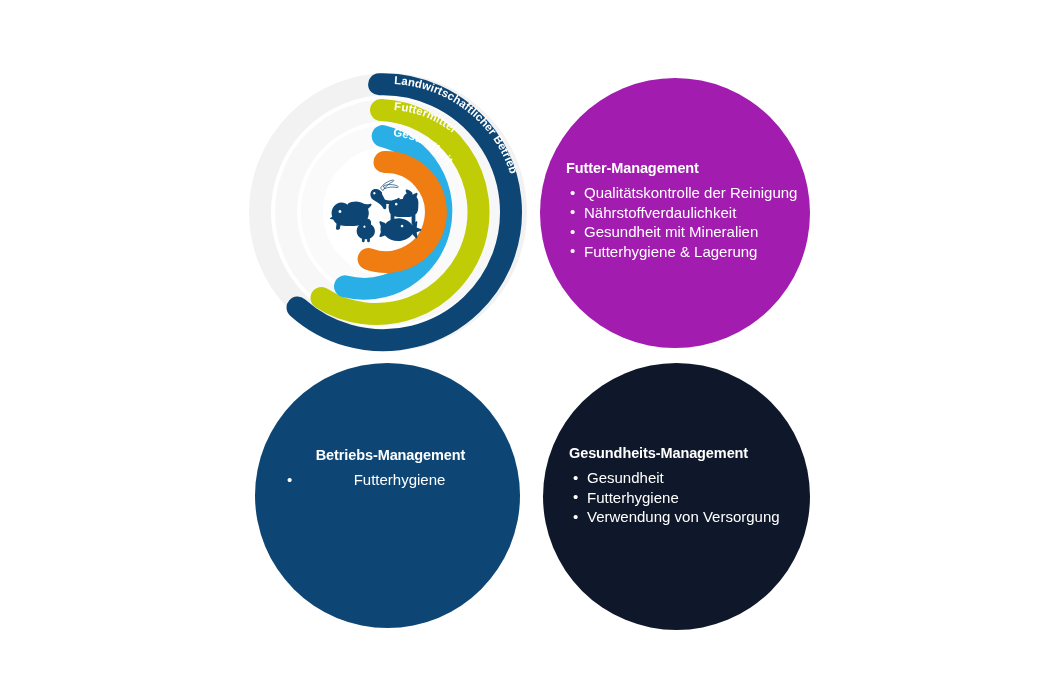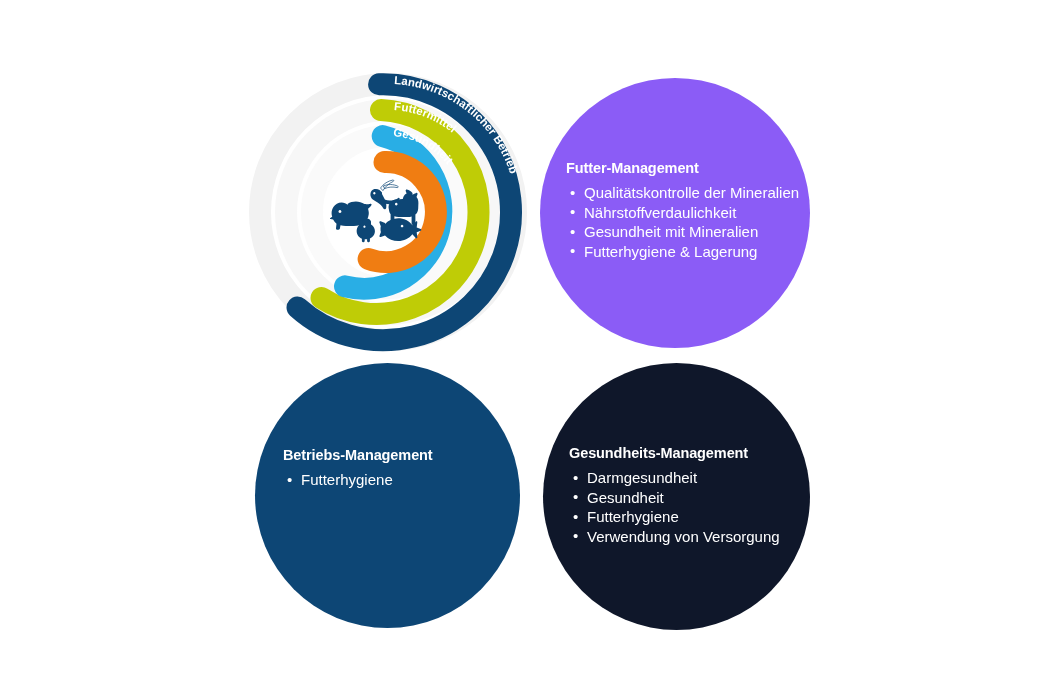--- a/index.html
+++ b/index.html
@@ -64,21 +64,21 @@
   
   #bubble-feed {
     left: 540px; top: 78px;
     width: 270px; height: 270px;
   }
   #bubble-feed .bubble-body { top: 82px; }
 
   
   #bubble-farm {
     left: 255px; top: 363px;
-    width: 265px; height: 265px;
+    width: 265px; height: 265px; text-align: center;
   }
   #bubble-farm .bubble-body { top: 84px; padding-left: 28px; }
 
   
   #bubble-health {
     left: 543px; top: 363px;
     width: 267px; height: 267px;
   }
   #bubble-health .bubble-body { top: 82px; }
 
@@ -260,46 +260,45 @@
                    c -0.3 -1.0 -0.4 -2.1 -0.4 -3.2
                    c 0 -0.9 0.1 -1.8 0.3 -2.7
                    l -1.4 -3.6 c -0.3 -0.8 0.5 -1.6 1.3 -1.3
                    l 4.3 1.7 z"></path>
           <path d="M 164.0 162.7 a 1.3 1.3 0 1 0 0.1 0 z" fill="#ffffff"></path>
         </g>
       </g>
     </svg>
   </div>
 
-  <div class="bubble" id="bubble-feed" style="background:#8b5cf6;text-decoration:underline;">
+  <div class="bubble" id="bubble-feed" style="background:#a21caf;text-decoration:underline;">
     <div class="bubble-body">
       <div class="bubble-title">Futter-Management</div>
       <ul class="bubble-list">
-        <li>Qualitätskontrolle der Mineralien</li>
+        <li>Qualitätskontrolle der Reinigung</li>
         <li>Nährstoffverdaulichkeit</li>
         <li>Gesundheit mit Mineralien</li>
         <li>Futterhygiene &amp; Lagerung</li>
       </ul>
     </div>
   </div>
 
   <div class="bubble" id="bubble-farm" style="background:#0d4675;">
     <div class="bubble-body">
       <div class="bubble-title">Betriebs-Management</div>
       <ul class="bubble-list">
         <li>Futterhygiene</li>
       </ul>
     </div>
   </div>
 
   <div class="bubble" id="bubble-health" style="background:#0f172a;">
     <div class="bubble-body">
       <div class="bubble-title">Gesundheits-Management</div>
       <ul class="bubble-list">
-        <li>Darmgesundheit</li>
         <li>Gesundheit</li>
         <li>Futterhygiene</li>
         <li>Verwendung von Versorgung</li>
       </ul>
     </div>
   </div>
 
 </div>
 
 </body></html>

